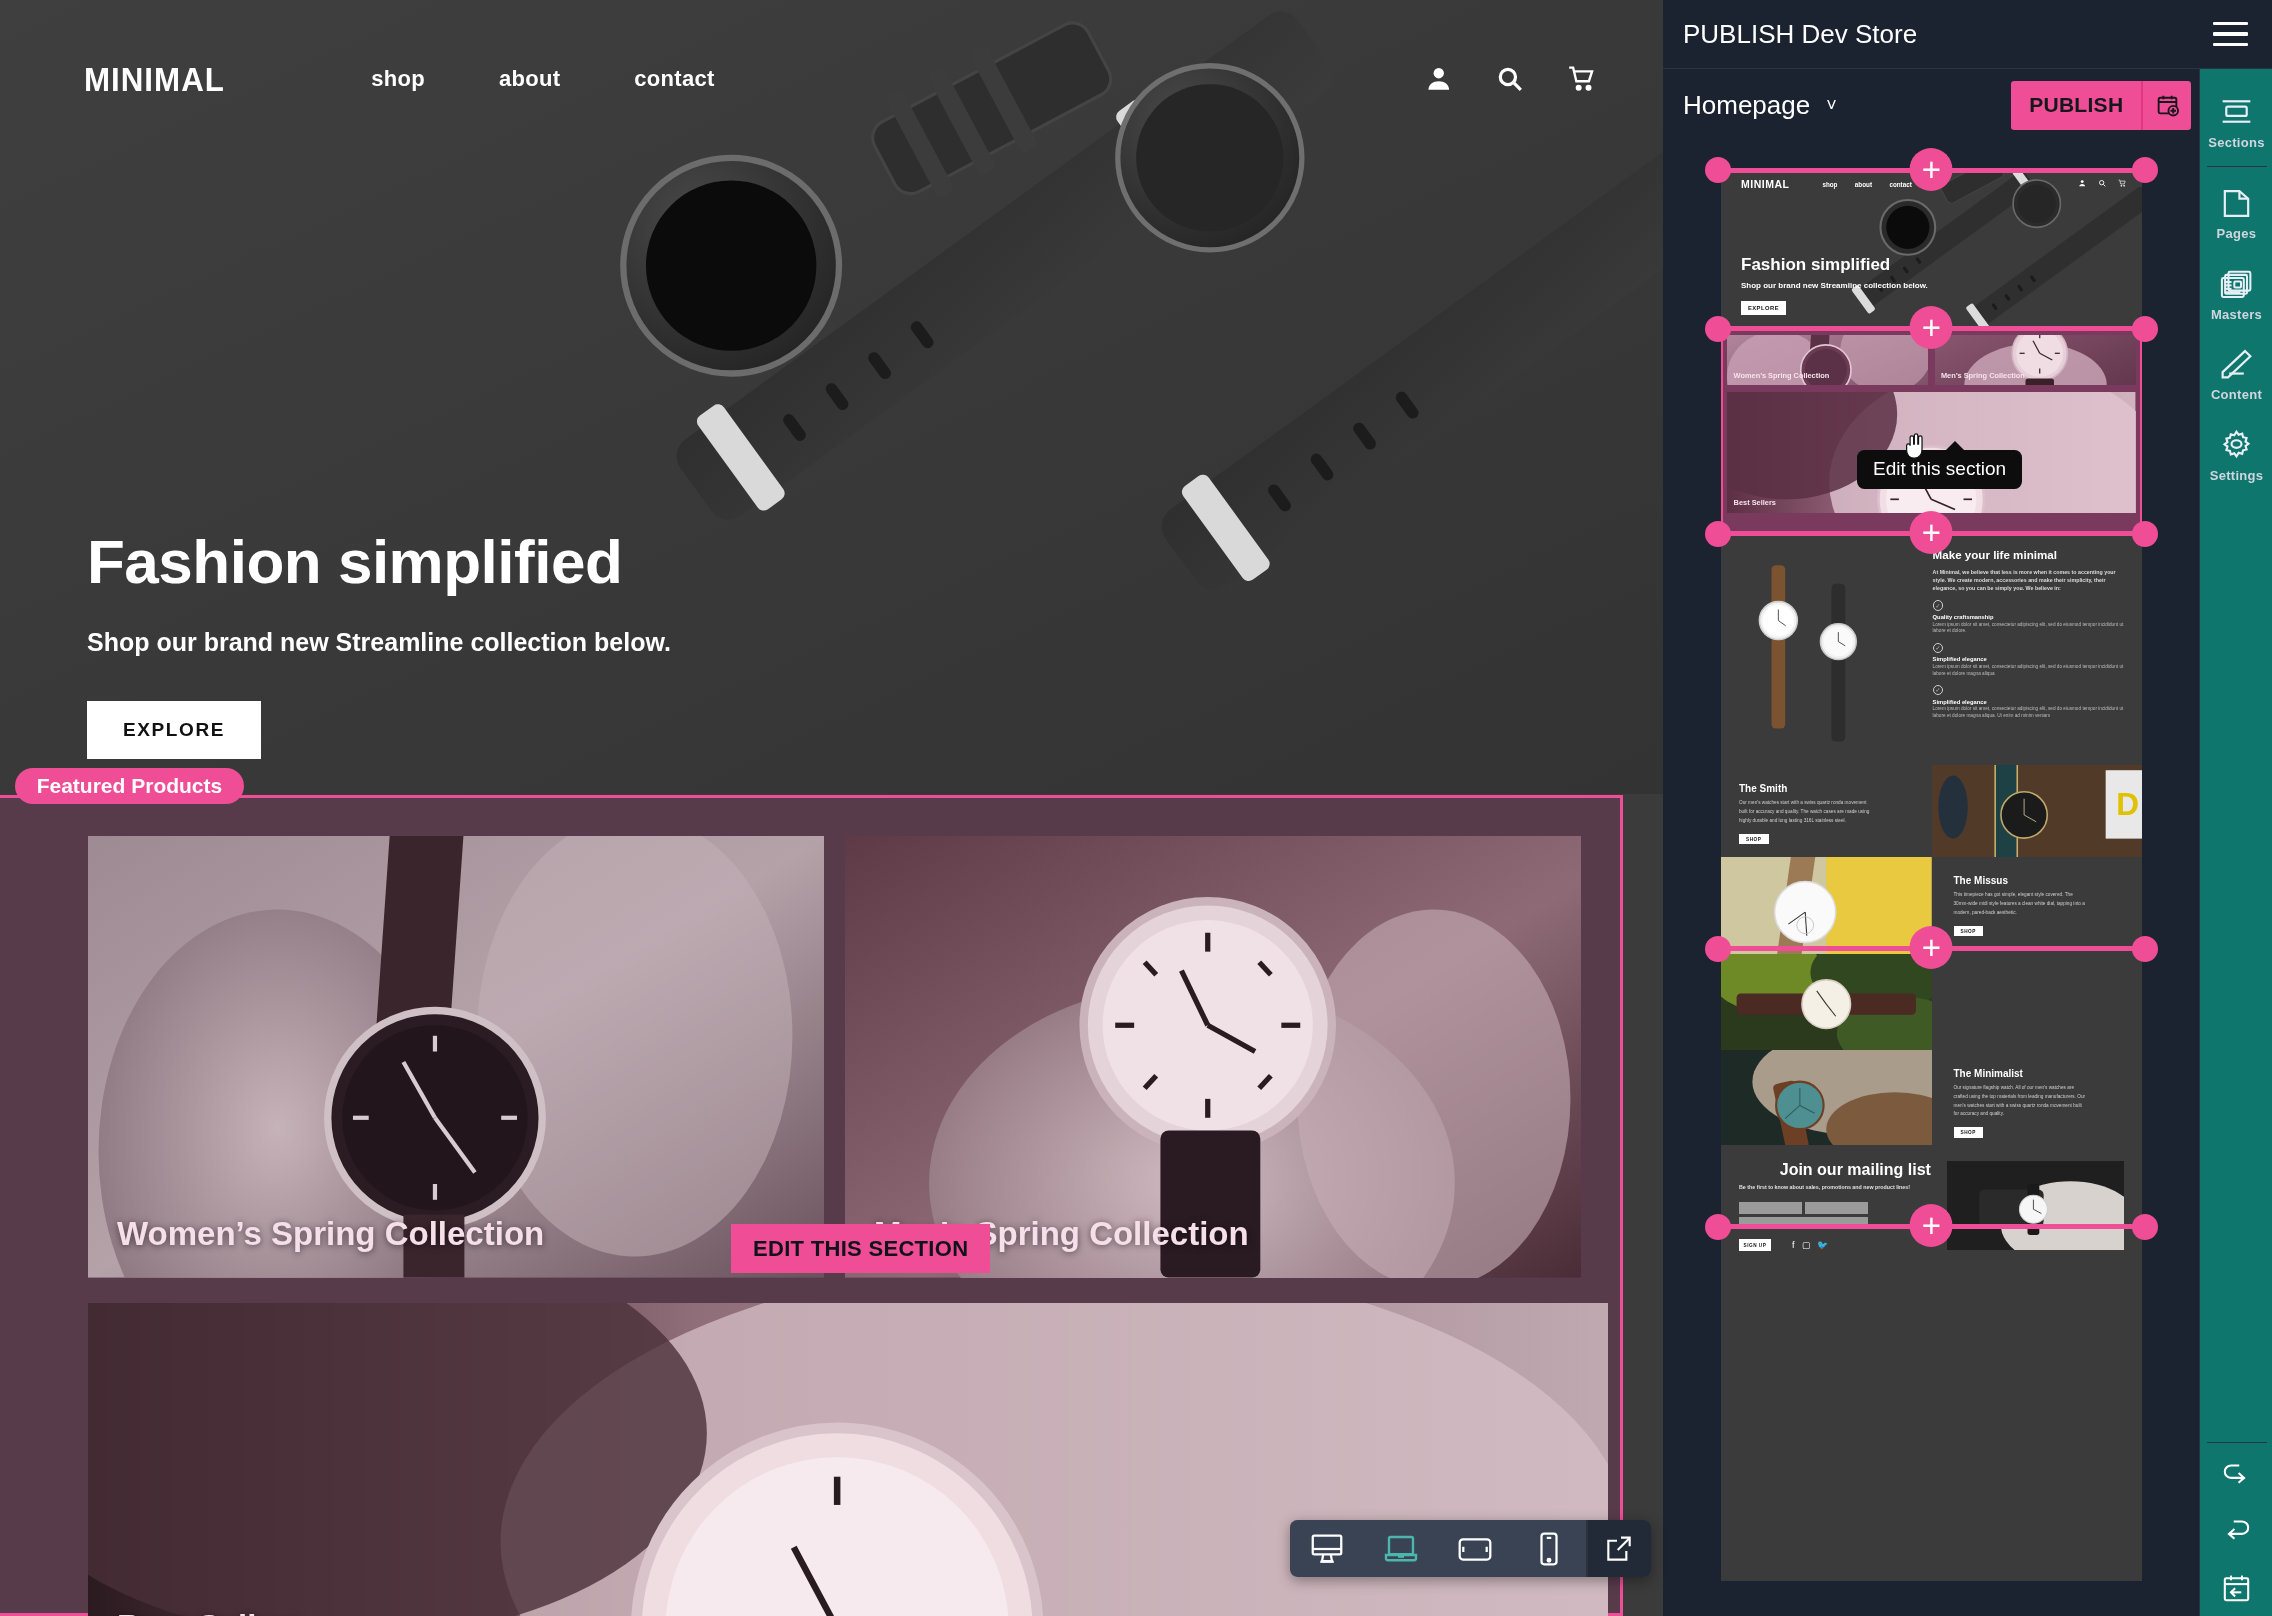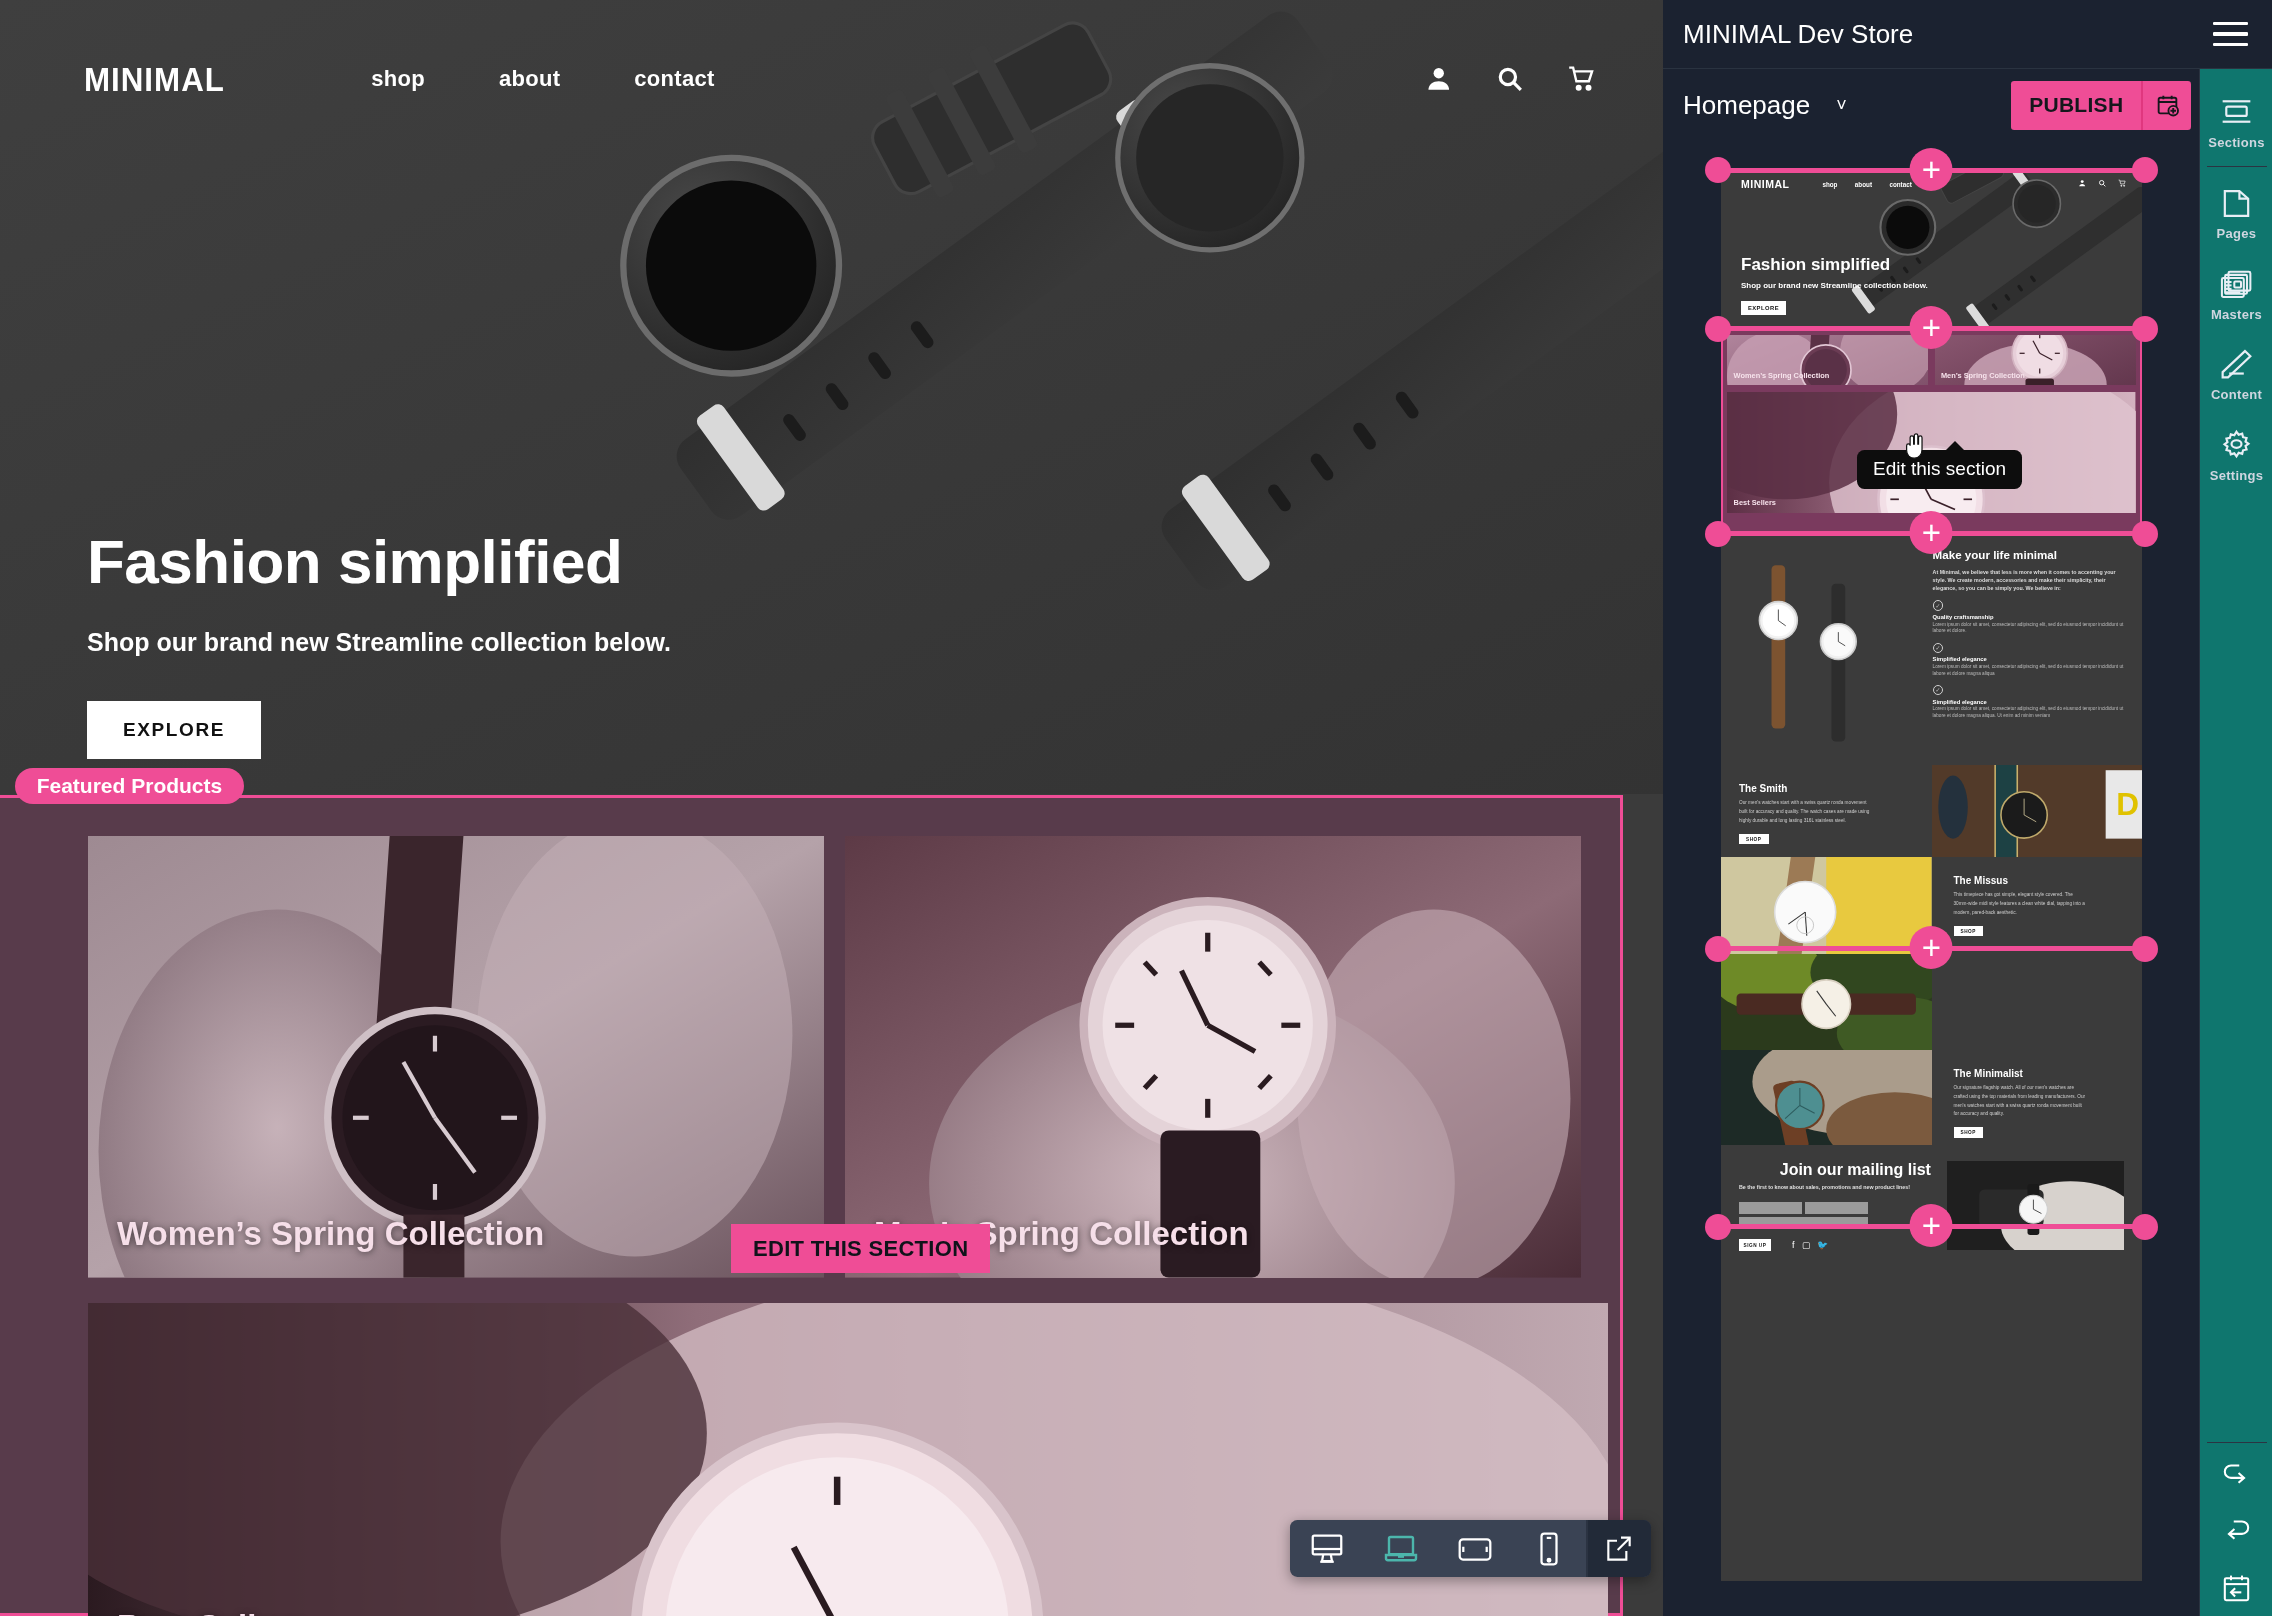--- a/index.html
+++ b/index.html
@@ -165,21 +165,21 @@
   .ed-burger i {
     display: block; height: 3.7px; background: #fff; margin: 6.8px 0; border-radius: 1.1px;
   }
 
   .ed-subbar {
     position: absolute; left: 0; top: 69px;
     width: 537px; height: 72px;
     display: flex; align-items: center;
   }
   .page-select {
-    display: flex; align-items: center; gap: 26px;
+    display: flex; align-items: center; gap: 16px;
     margin-left: 20px; cursor: pointer;
   }
   .page-select .name {
     color: #fff; font-size: 26px;
     font-family: "Liberation Sans Narrow","Liberation Sans",sans-serif;
   }
   .page-select .chev { color: #fff; font-size: 18px; line-height: 1; }
   .publish-wrap {
     margin-left: auto; margin-right: 9px;
     display: flex; align-items: stretch;
@@ -561,21 +561,21 @@
             <line x1="20" y1="3.8" x2="11" y2="12.8"></line>
           <path d="M17.5 13.5V20H4V5.8h6.5"></path>
         </svg>
       </div>
     </div>
   </div>
 
   <div id="editor">
 
     <div class="ed-titlebar">
-      <div class="ed-title">MINIMAL Dev Store</div>
+      <div class="ed-title">PUBLISH Dev Store</div>
       <div class="ed-burger">
           <i></i>
           <i></i>
           <i></i>
         </div>
     </div>
 
     <div class="editor-main">
 
       <div class="ed-subbar">

